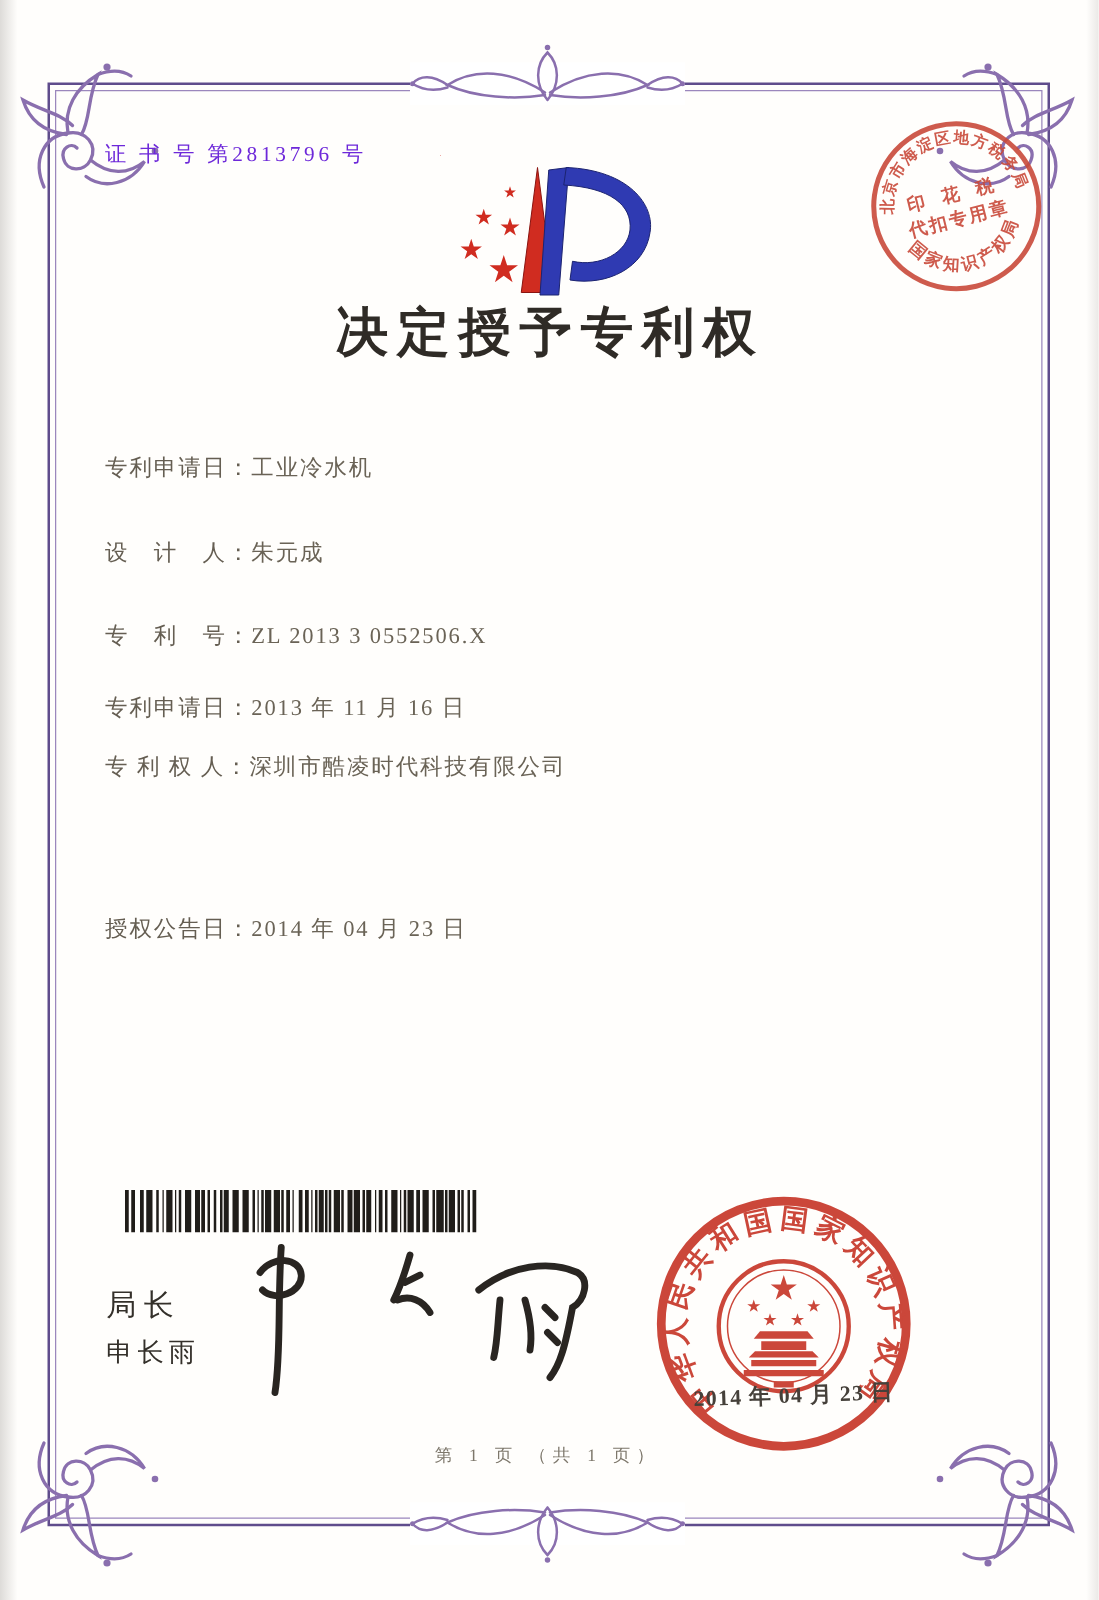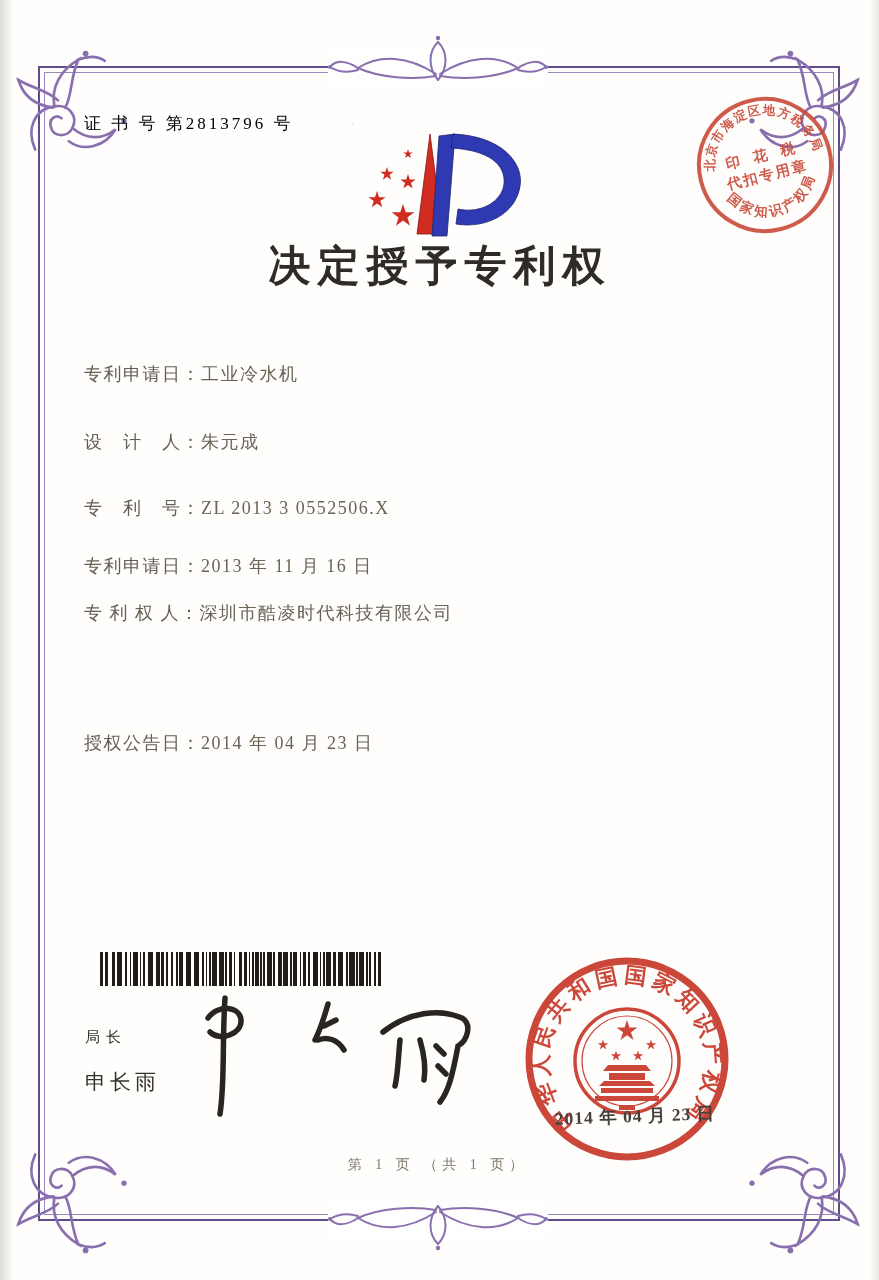--- a/index.html
+++ b/index.html
@@ -16,37 +16,37 @@
   
   .frame{position:absolute;left:38px;top:66px;width:798px;height:1151px;
     border:2.5px solid #5f4c8c;}
   .frame-inner{position:absolute;left:4px;top:4px;right:4px;bottom:4px;
     border:1px solid #9b87bd;}
 
   .corner-orn{position:absolute;width:120px;height:120px;color:#8a6fae;}
   .edge-orn{position:absolute;width:300px;height:70px;color:#8a6fae;}
 
   .cert-no{position:absolute;left:84px;top:112px;font-size:17px;
-    letter-spacing:3px;color:#000000;}
+    letter-spacing:3px;color:#6d28d9;}
   .logo{position:absolute;left:352px;top:124px;}
   .title{position:absolute;left:180px;top:238px;width:520px;text-align:center;
     font-size:42px;font-weight:600;color:#2f2b26;letter-spacing:7px;}
 
   .field{position:absolute;left:84px;font-size:18px;color:#655e52;letter-spacing:1.5px;}
   .field .val{color:#6a6356;}
   .f0{top:362px}.f1{top:430px}.f2{top:496px}.f3{top:554px}.f4{top:601px}.f5{top:731px}
 
   .body-text{position:absolute;left:84px;top:734px;width:736px;
     font-size:17.5px;line-height:30.5px;color:#5f584c;text-align:justify;}
   .body-text p{margin:0;text-indent:2em;}
 
   .barcode{position:absolute;left:100px;top:952px;width:292px;height:34px;
     white-space:nowrap;overflow:hidden;}
 
-  .official-title{position:absolute;left:85px;top:1028px;font-size:15px;
+  .official-title{position:absolute;left:85px;top:1028px;font-size:24px;
     color:#34302a;letter-spacing:6px;}
   .official-name{position:absolute;left:85px;top:1068px;font-size:21px;
     color:#34302a;letter-spacing:4px;}
   .signature{position:absolute;left:178px;top:982px;}
 
   .main-seal{position:absolute;left:522px;top:954px;}
   .seal-date{position:absolute;left:545px;top:1104px;width:180px;text-align:center;
     font-size:17.5px;color:#45403a;letter-spacing:1px;transform:rotate(-2deg);
     font-weight:600;}
   .tax-stamp{position:absolute;left:692px;top:92px;}

